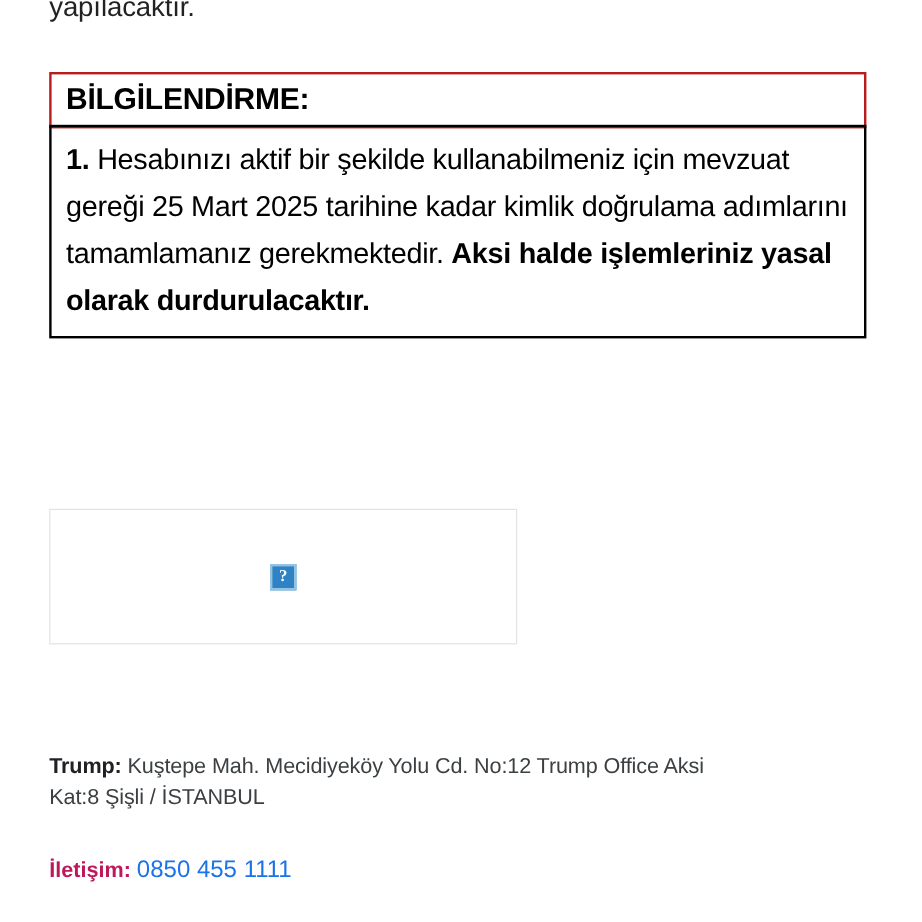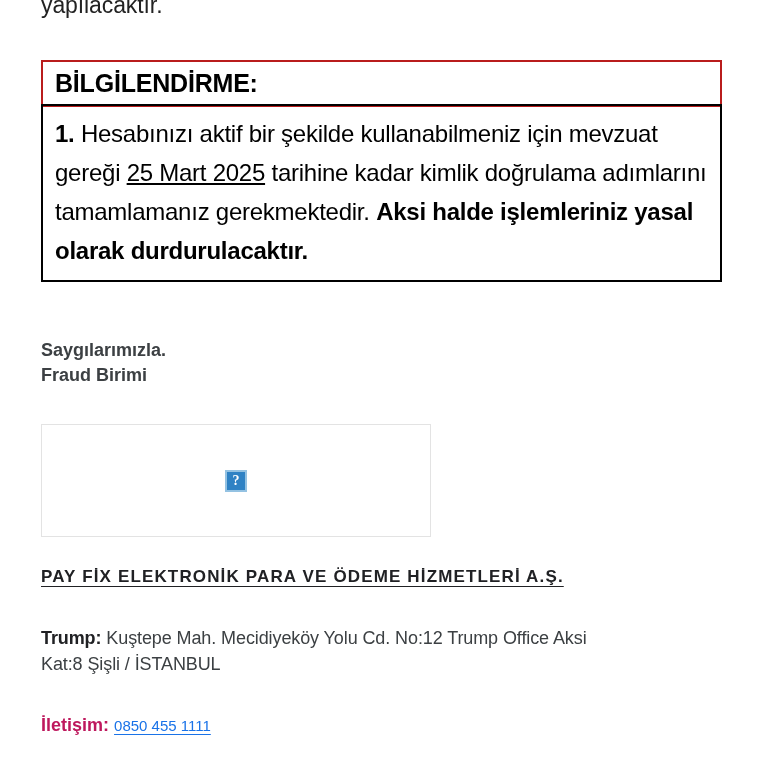--- a/index.html
+++ b/index.html
@@ -62,21 +62,21 @@
     padding: 8px 10px 10px 12px;
   }
   .notice-body-text {
     font-size: 24px;
     line-height: 39px;
     color: #000000;
     letter-spacing: -0.25px;
     white-space: normal;
   }
   .notice-body-text .b { font-weight: 700; }
-  .notice-body-text .u { text-decoration: underline; }
+  .notice-body-text .u { }
   .nowrap { white-space: nowrap; }
 
   
   .signature {
     position: absolute;
     left: 41px;
     top: 338px;
     font-size: 18px;
     line-height: 25px;
     font-weight: 700;
@@ -146,23 +146,22 @@
     left: 41px;
     top: 712px;
     font-size: 18px;
     line-height: 26px;
     color: #3c4043;
     white-space: nowrap;
   }
   .contact .lbl { font-weight: 700; color: #be185d; }
   .phone-link {
     color: #1a73e8;
-    text-decoration: underline;
     text-underline-offset: 3px;
-    font-size: 15px;
+    font-size: 20px;
     cursor: pointer;
   }
 </style>
 </head>
 <body>
 
 <div class="page">
 
   <div class="top-tail">yapılacaktır.</div>
 
@@ -171,30 +170,25 @@
   </div>
 
   <div class="notice-body">
     <div class="notice-body-text"><span class="b">1.</span>
       <span>Hesabınızı aktif bir şekilde kullanabilmeniz için mevzuat gereği</span>
       <span class="u nowrap">25 Mart 2025</span>
       <span>tarihine kadar kimlik doğrulama adımlarını tamamlamanız gerekmektedir.</span>
       <span class="b">Aksi halde işlemleriniz yasal olarak durdurulacaktır.</span></div>
   </div>
 
-  <div class="signature">
-    <div>Saygılarımızla.</div>
-    <div>Fraud Birimi</div>
-  </div>
 
   <div class="img-placeholder">
     <div class="broken-img-icon">?</div>
   </div>
 
-  <div class="company">PAY FİX ELEKTRONİK PARA VE ÖDEME HİZMETLERİ A.Ş.</div>
 
   <div class="address"><span class="lbl">Trump:</span>
     <span>Kuştepe Mah. Mecidiyeköy Yolu Cd. No:12 Trump Office Aksi</span><br><span>Kat:8  Şişli / İSTANBUL</span></div>
 
   <div class="contact"><span class="lbl">İletişim:</span>
     <span class="phone-link">0850 455 1111</span></div>
 
 </div>
 
 </body></html>

